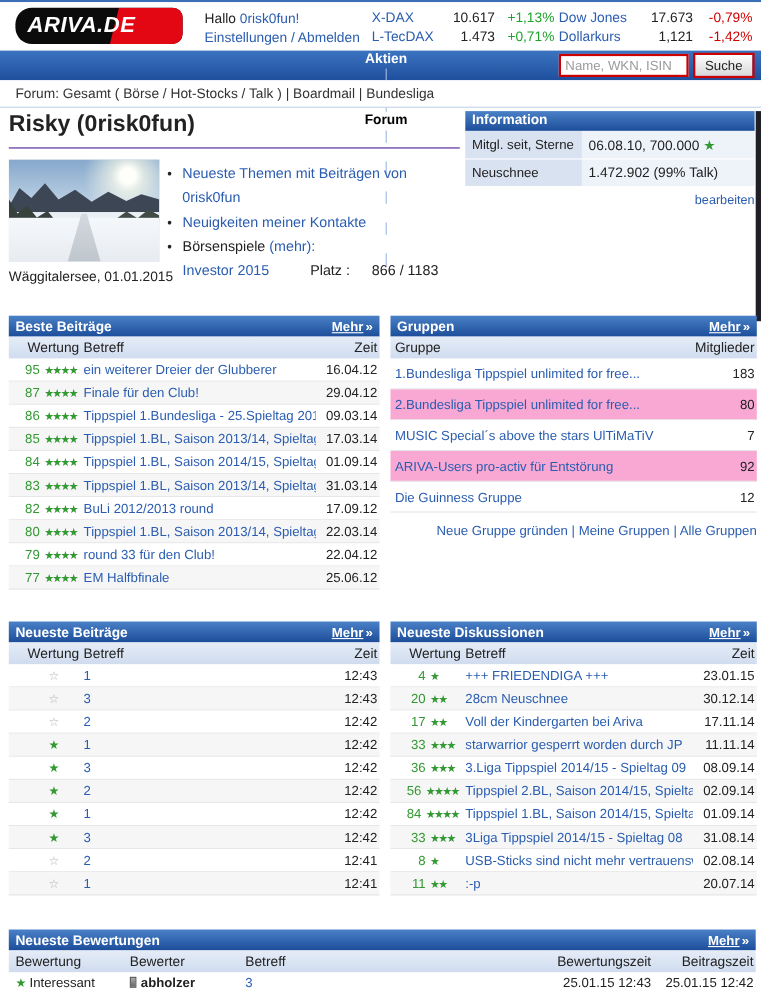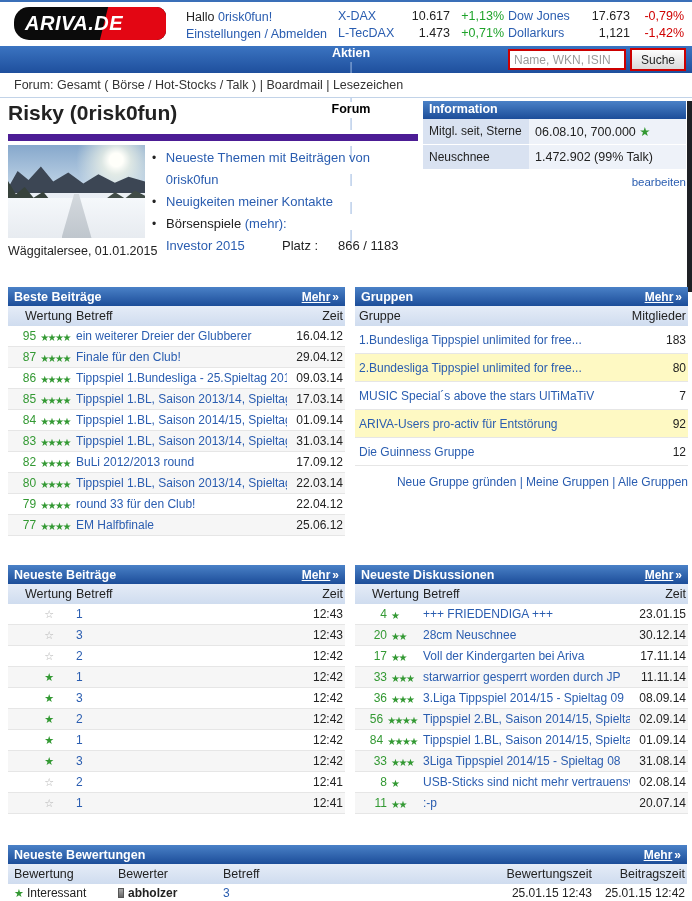--- a/index.html
+++ b/index.html
@@ -42,21 +42,21 @@
     background:linear-gradient(#fdfdfd,#d9d9d9); font-size:12px; padding:0 9px;
     font-family:"Liberation Sans",sans-serif; color:#222; cursor:pointer; }
 
   
   .crumbbar { position:absolute; top:73px; left:0; width:692px; height:25px; background:#fff;
     border-bottom:1px solid #c2d3e8; font-size:12.5px; line-height:24px; padding-left:14px; color:#333; }
   .crumbbar a { color:#333; }
 
   
   .page-title { position:absolute; left:8px; top:101px; width:410px; font-size:21px; font-weight:bold;
-    color:#222; border-bottom:7px solid #4c1d95; padding-bottom:9px; }
+    color:#222; border-bottom:1px solid #4c1d95; padding-bottom:9px; }
   .photo { position:absolute; left:8px; top:145px; width:137px; height:93px; overflow:hidden; background:#dfe8f0; }
   .ph-sky { position:absolute; inset:0; background:linear-gradient(180deg,#86a8cc 0%,#b7cde2 38%,#e9eef5 52%,#f2f5f9 100%); }
   .ph-sun { position:absolute; inset:0; background:radial-gradient(circle at 79% 16%, rgba(255,255,250,1) 0 5%, rgba(255,255,235,.65) 11%, rgba(255,255,235,0) 30%); }
   .ph-mount { position:absolute; left:0; right:0; top:14px; height:34px; background:#3c4654;
     clip-path:polygon(0 85%,7% 35%,15% 62%,24% 22%,33% 66%,44% 40%,55% 72%,66% 45%,78% 70%,88% 52%,100% 66%,100% 100%,0 100%); }
   .ph-trees-l { position:absolute; left:0; top:36px; width:44px; height:24px; background:#37423c;
     clip-path:polygon(0 0,18% 55%,38% 25%,58% 70%,80% 45%,100% 90%,100% 100%,0 100%); }
   .ph-trees-r { position:absolute; right:0; top:40px; width:40px; height:18px; background:#414c47;
     clip-path:polygon(0 80%,25% 40%,50% 75%,75% 30%,100% 60%,100% 100%,0 100%); }
   .ph-snow { position:absolute; left:0; right:0; bottom:0; height:40px; background:linear-gradient(#f5f8fb,#e7ebf0); }
@@ -107,21 +107,21 @@
   .c-wert { width:62px; display:flex; align-items:flex-end; }
   .num { width:32px; text-align:right; color:#339933; }
   .stars { margin-left:4px; color:#339933; font-size:10px; letter-spacing:-1.5px; white-space:nowrap; }
   .star-single { width:46px; text-align:right; font-size:11px; }
   .star-single.full { color:#339933; }
   .star-single.empty { color:#b5b5b5; }
   .c-betreff { flex:1; padding-left:6px; color:#2a5db0; white-space:nowrap; overflow:hidden; }
   .c-zeit { width:58px; text-align:right; padding-right:2px; color:#222; }
 
   .grow { display:flex; align-items:center; height:28px; border-bottom:1px solid #e6e6e6; font-size:12px; background:#fff; }
-  .grow.alt { background:#fef9c3;justify-content:center; }
+  .grow.alt { background:#f9a8d4;justify-content:center; }
   .g-name { flex:1; padding-left:4px; color:#2a5db0; white-space:nowrap; overflow:hidden; }
   .g-count { width:70px; text-align:right; padding-right:2px; color:#222; }
   .gruppen-links { margin-top:9px; text-align:right; font-size:12px; color:#2a5db0; }
   .gruppen-links a { color:#2a5db0; }
 
   
   .bw-colhead { height:20px; background:linear-gradient(#e5ecf7,#cfdcef); display:flex; align-items:center;
     font-size:12.5px; color:#222; }
   .bw-c1 { width:110px; padding-left:6px; }
   .bw-c2 { width:105px; }
@@ -184,21 +184,21 @@
     <span class="nav-sep">|</span>
     <div class="nav-item">Depot</div>
     <span class="nav-sep">|</span>
     <div class="nav-item">Mehr</div>
     <div class="nav-search">
     <input type="text" placeholder="Name, WKN, ISIN" style="">
     <button>Suche</button>
   </div>
 </div>
 
-<div class="crumbbar" id="crumbbar"><span>Forum: </span><a>Gesamt</a><span> ( </span><a>Börse</a><span> / </span><a>Hot-Stocks</a><span> / </span><a>Talk</a><span> ) | </span><a>Boardmail</a><span> | </span><a>Lesezeichen</a></div>
+<div class="crumbbar" id="crumbbar"><span>Forum: </span><a>Gesamt</a><span> ( </span><a>Börse</a><span> / </span><a>Hot-Stocks</a><span> / </span><a>Talk</a><span> ) | </span><a>Boardmail</a><span> | </span><a>Bundesliga</a></div>
 
 <div class="page-title">Risky (0risk0fun)</div>
 
 <div class="info">
   <div class="info-head">Information</div>
   <div class="info-row">
     <div class="info-label">Mitgl. seit, Sterne</div>
     <div class="info-value">
       <span>06.08.10, 700.000</span> <span class="greenstar">★</span>
     </div>

